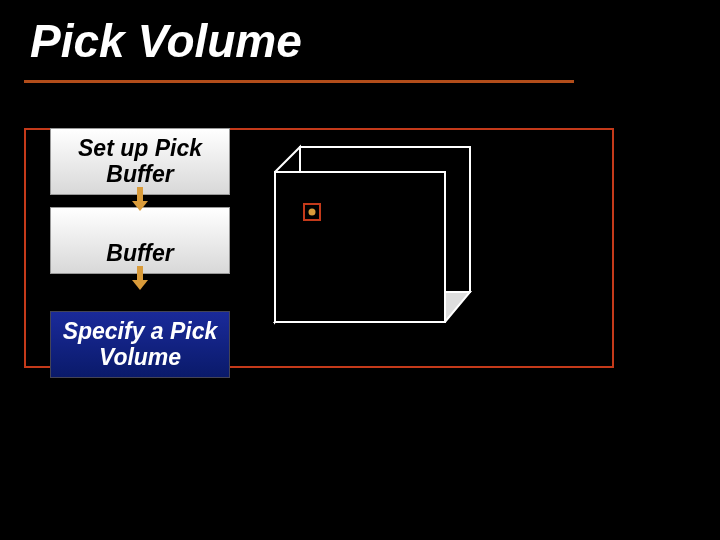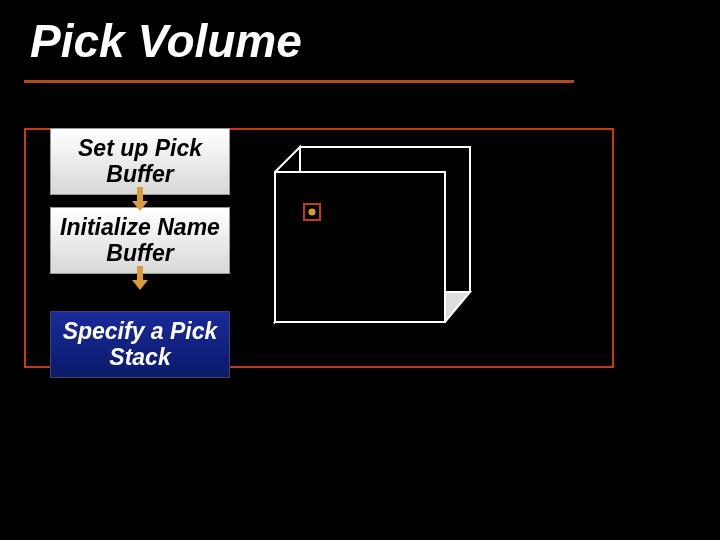--- a/index.html
+++ b/index.html
@@ -140,31 +140,31 @@
 
     <div class="step-box step-light">
       <span>Set up Pick Buffer</span>
     </div>
 
     <div class="arrow-wrap">
       <div class="arrow-down"></div>
     </div>
 
     <div class="step-box step-light">
-      <span>Initialize Name</span><br>
+      <br>
       <span>Buffer</span>
     </div>
 
     <div class="arrow-wrap">
       <div class="arrow-down"></div>
     </div>
 
     <div class="step-box step-active">
       <span>Specify a Pick</span><br>
-      <span>Stack</span>
+      <span>Volume</span>
     </div>
 
   </div>
 
   <div class="illus">
     <svg viewBox="0 0 210 190" width="210" height="190">
 
       <polygon points="30,5 200,5 200,150 30,150" fill="#000000" stroke="#ffffff" stroke-width="2"></polygon>
 
       <polygon points="30,150 200,150 175,180 5,180" fill="#dddddd" stroke="#ffffff" stroke-width="2"></polygon>

